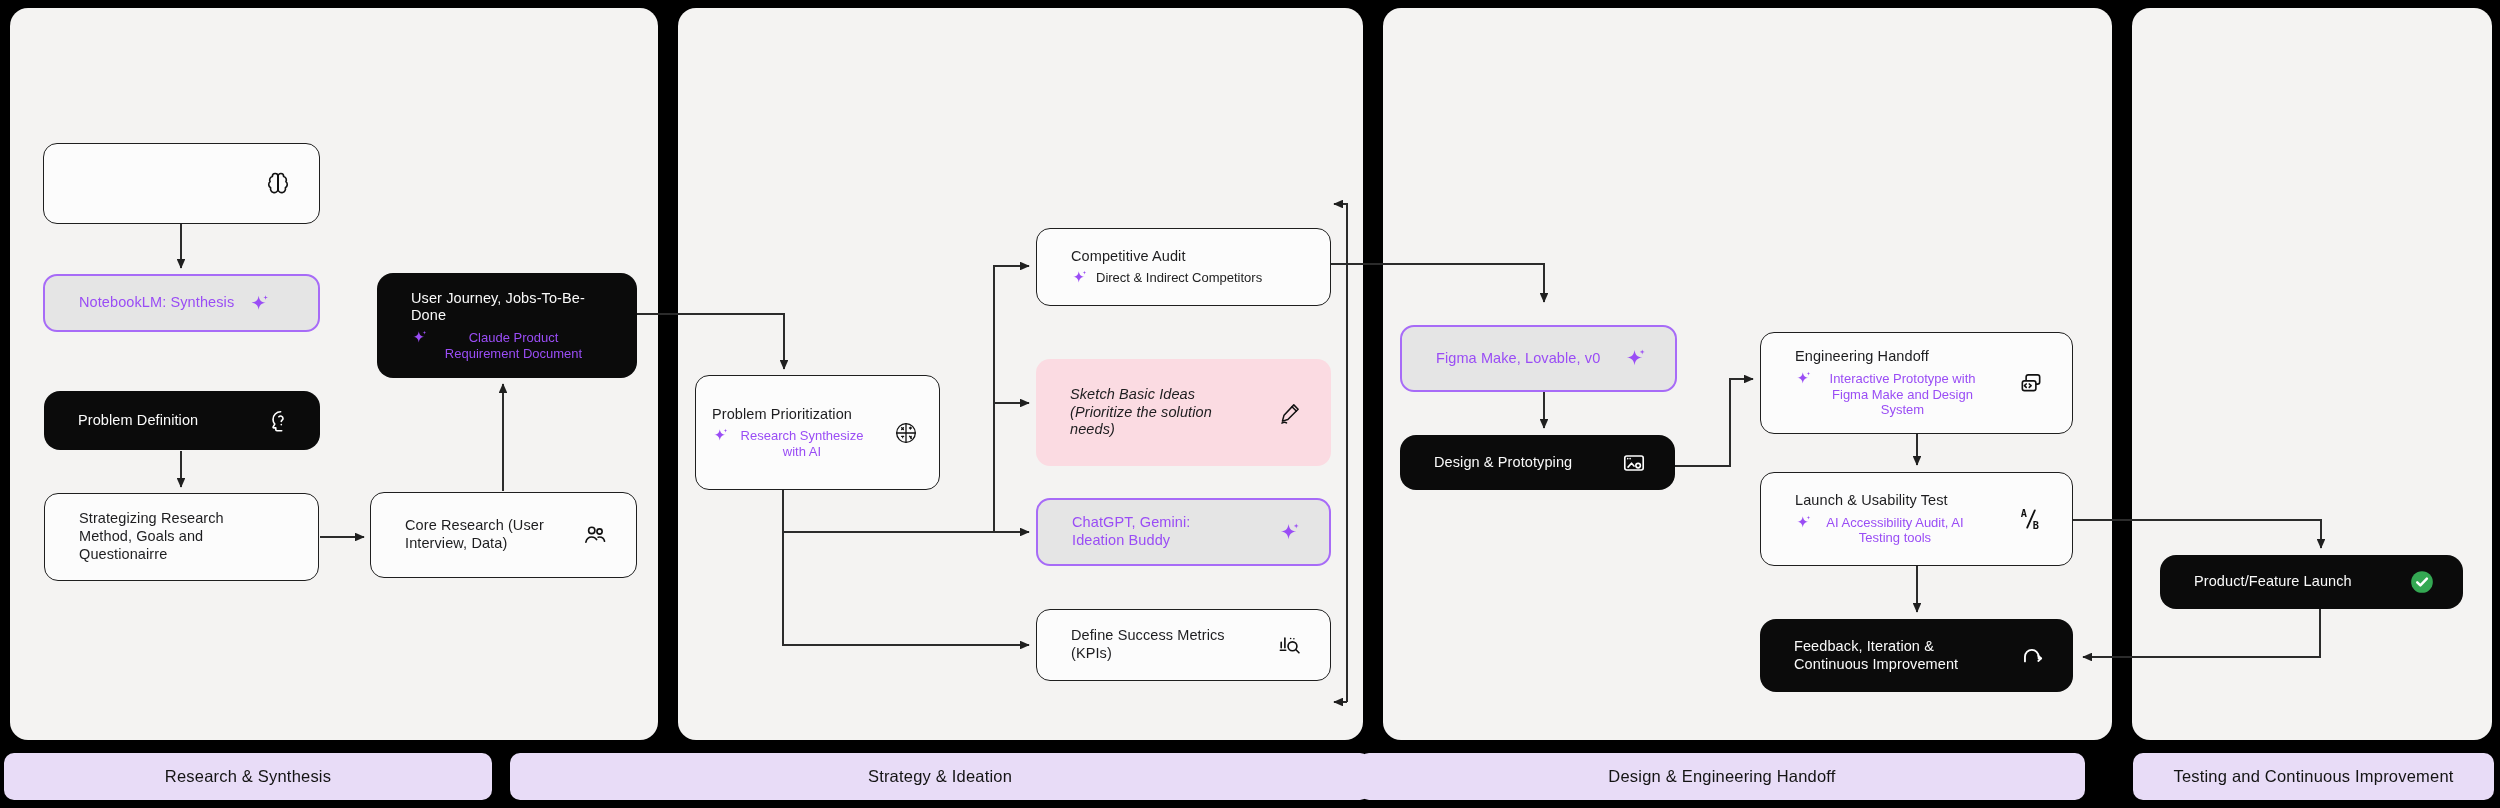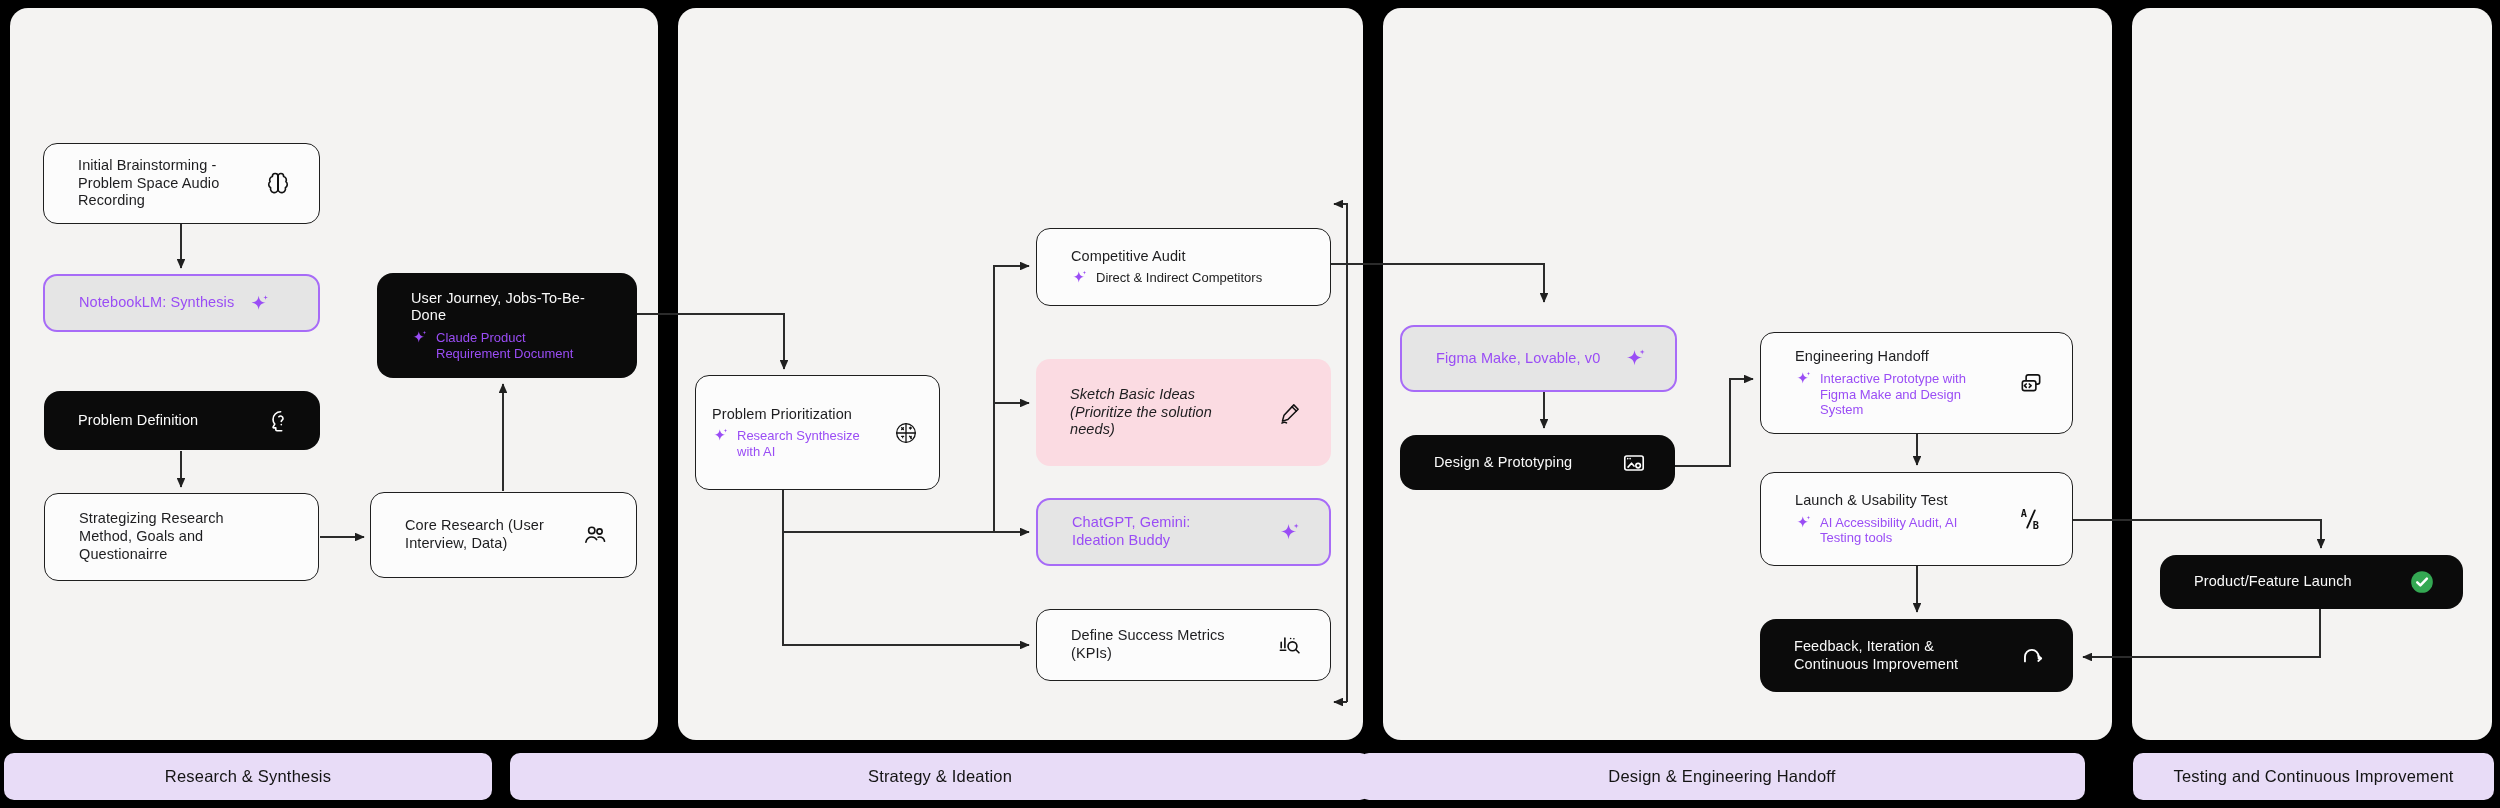--- a/index.html
+++ b/index.html
@@ -25,21 +25,21 @@
   .node{position:absolute;z-index:2;display:flex;align-items:center;border-radius:14px;padding-left:34px;}
   .node.white{background:#fcfcfc;border:1.6px solid #1f1f1f;}
   .node.black{background:#0b0b0b;border-radius:16px;}
   .node.purpleb{background:#e5e5e5;border:2px solid var(--purple-border);}
   .node.pink{background:var(--pink);font-style:italic;}
   .ncontent{display:flex;flex-direction:column;gap:3px;}
   .title{font-size:14.5px;line-height:1.22;font-weight:500;color:var(--ink);letter-spacing:.1px;}
   .node.black .title{color:#fafafa;}
   .node.purpleb .title{color:var(--accent);}
   .subrow{display:flex;align-items:flex-start;gap:8px;margin-top:2px;}
-  .sub{font-size:13px;line-height:1.2;font-weight:500;color:var(--accent);}
+  .sub{font-size:13px;line-height:1.2;font-weight:500;color:var(--accent);text-align:center;}
   .sub.dark{color:#222;}
   .spark{flex:0 0 auto;width:17px;height:17px;margin-top:-1px;}
   .spark svg{width:100%;height:100%;}
   .icon-right{margin-left:auto;margin-right:28px;width:26px;height:26px;flex:0 0 auto;}
   .icon-right svg{width:100%;height:100%;}
   .spark-inline{width:21px;height:21px;flex:0 0 auto;}
   .spark-inline svg{width:100%;height:100%;}
 </style>
 </head>
 <body>
@@ -73,23 +73,20 @@
       <polyline points="1544,376 1544,428" marker-end="url(#arr)"></polyline>
       <polyline points="1675,466 1730,466 1730,379 1753,379" marker-end="url(#arr)"></polyline>
       <polyline points="1917,434 1917,465" marker-end="url(#arr)"></polyline>
       <polyline points="1917,566 1917,612" marker-end="url(#arr)"></polyline>
       <polyline points="2073,520 2321,520 2321,548" marker-end="url(#arr)"></polyline>
       <polyline points="2320,609 2320,657 2083,657" marker-end="url(#arr)"></polyline>
     </g>
   </svg>
 
   <div class="node white" style="left:43px;top:143px;width:277px;height:81px">
-    <div class="ncontent">
-        <div class="title" style="max-width:170px">Initial Brainstorming - Problem Space Audio Recording</div>
-      </div>
     <span class="icon-right">
       <svg viewBox="0 0 24 24" fill="none" stroke="#111" stroke-width="1.5" stroke-linecap="round" stroke-linejoin="round">
         <path d="M12 4.8a2.6 2.6 0 0 0-5.2.2 3.4 3.4 0 0 0-2.1 4.9 3.4 3.4 0 0 0 .5 5.6A3.4 3.4 0 1 0 12 17.4z"></path>
         <path d="M12 4.8a2.6 2.6 0 0 1 5.2.2 3.4 3.4 0 0 1 2.1 4.9 3.4 3.4 0 0 1-.5 5.6A3.4 3.4 0 1 1 12 17.4z"></path>
         <path d="M12 5v12.4"></path>
       </svg>
     </span>
   </div>
 
   <div class="node purpleb" style="left:43px;top:274px;width:277px;height:58px;gap:15px">

